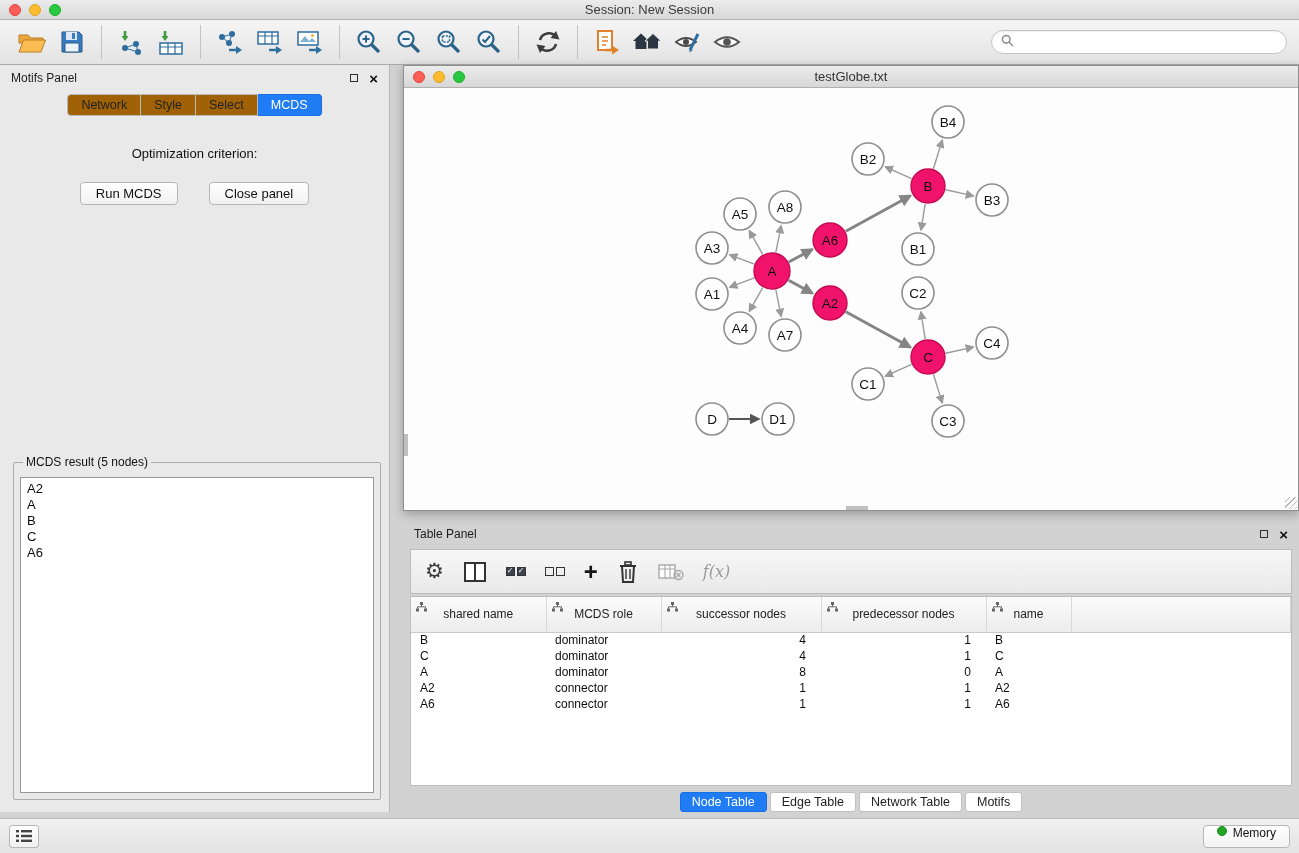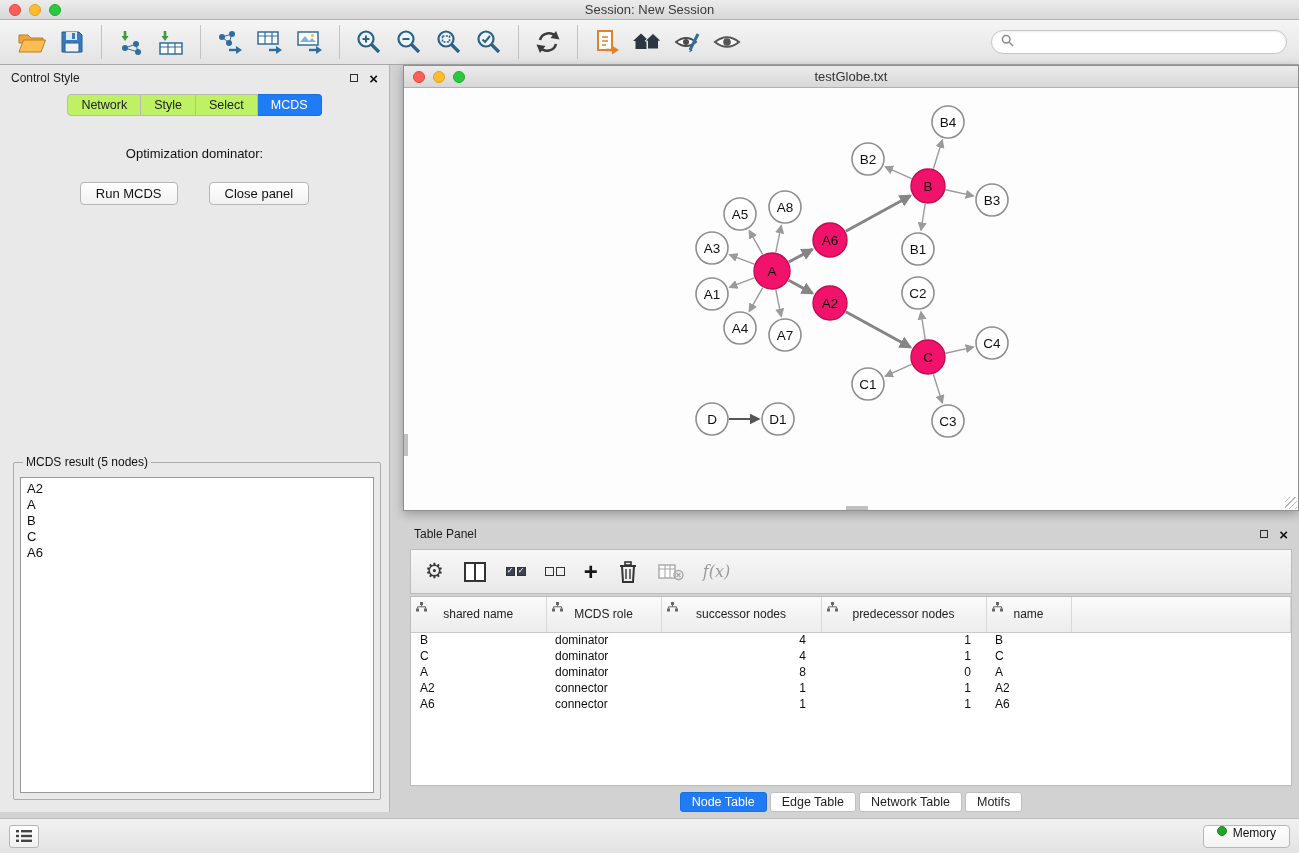--- a/index.html
+++ b/index.html
@@ -22,21 +22,21 @@
   .search-wrap{margin-left:auto;width:296px;height:24px;border:1px solid #c5c5c5;border-radius:12px;background:#fff;display:flex;align-items:center;padding:0 9px;gap:5px;box-shadow:inset 0 1px 2px rgba(0,0,0,.06)}
   .search-input{border:none;outline:none;flex:1;font-size:12px;background:transparent;font-family:"Liberation Sans",sans-serif}
 
   
   .control-panel{position:absolute;left:0;top:65px;width:390px;height:747px;background:#e9e9e9;border-right:1px solid #b5b5b5}
   .panel-header{height:26px;display:flex;align-items:center;padding:0 11px;font-size:12px;color:#1c1c1c}
   .win-icons{margin-left:auto;display:flex;gap:11px;align-items:center}
   .float-icon{width:8px;height:8px;border:1.5px solid #2e2e2e;background:transparent}
   .close-icon{font-size:15px;font-weight:bold;color:#111;line-height:1;cursor:default}
   .seg-tabs{display:flex;justify-content:center;margin-top:3px}
-  .seg{font-size:12.5px;padding:3px 13px;background:#bef264;border:1px solid #b9b9b9;border-left:none;color:#222}
+  .seg{font-size:12.5px;padding:3px 13px;background:#a16207;border:1px solid #b9b9b9;border-left:none;color:#222}
   .seg:first-child{border-left:1px solid #b9b9b9;border-radius:4px 0 0 4px}
   .seg:last-child{border-radius:0 4px 4px 0}
   .seg.selected{background:#1f7cf4;border-color:#186fe2;color:#fff}
   .opt-label{text-align:center;font-size:13px;margin-top:30px;color:#101010}
   .combo{margin:9px auto 0;width:314px;height:23px;background:#fff;border:1px solid #b2b2b2;border-radius:3px;display:flex;align-items:center;overflow:hidden}
   .combo-text{flex:1;font-size:12.5px;padding-left:9px;color:#101010;white-space:nowrap}
   .combo-stepper{width:19px;height:23px;background:linear-gradient(#6aaef9,#2271e8);display:flex;flex-direction:column;align-items:center;justify-content:center;color:#fff;font-size:6.5px;line-height:1.15;border-radius:0 3px 3px 0}
   .btn-row{display:flex;justify-content:center;gap:31px;margin-top:21px}
   .mac-btn{font-size:13px;padding:3px 15px;background:linear-gradient(#ffffff,#f1f1f1);border:1px solid #b6b6b6;border-radius:4px;color:#111}
   .result-group{position:absolute;left:13px;right:8px;top:390px;bottom:12px;border:1px solid #ababab;border-radius:2px;padding:8px 6px 6px}
@@ -227,33 +227,33 @@
         <circle cx="5.2" cy="5.2" r="3.8" fill="none" stroke="#8b8b8b" stroke-width="1.5"></circle>
         <line x1="8" y1="8" x2="12" y2="12" stroke="#8b8b8b" stroke-width="1.5"></line>
       </svg>
     </span>
     <input class="search-input" value="" placeholder="" style="">
   </div>
 </div>
 
 <div class="control-panel">
   <div class="panel-header">
-    <span>Control Style</span>
+    <span>Motifs Panel</span>
     <span class="win-icons">
       <span class="float-icon"></span>
       <span class="close-icon">×</span>
     </span>
   </div>
   <div class="seg-tabs" id="control-tabs">
       <div class="seg">Network</div>
       <div class="seg">Style</div>
       <div class="seg">Select</div>
       <div class="seg selected">MCDS</div>
     </div>
-  <div class="opt-label">Optimization dominator:</div>
+  <div class="opt-label">Optimization criterion:</div>
   <div class="btn-row">
     <button class="mac-btn">Run MCDS</button>
     <button class="mac-btn">Close panel</button>
   </div>
   <fieldset class="result-group">
     <legend>MCDS result (5 nodes)</legend>
     <div class="result-list" id="result-list">
         <div class="result-item">A2</div>
         <div class="result-item">A</div>
         <div class="result-item">B</div>

